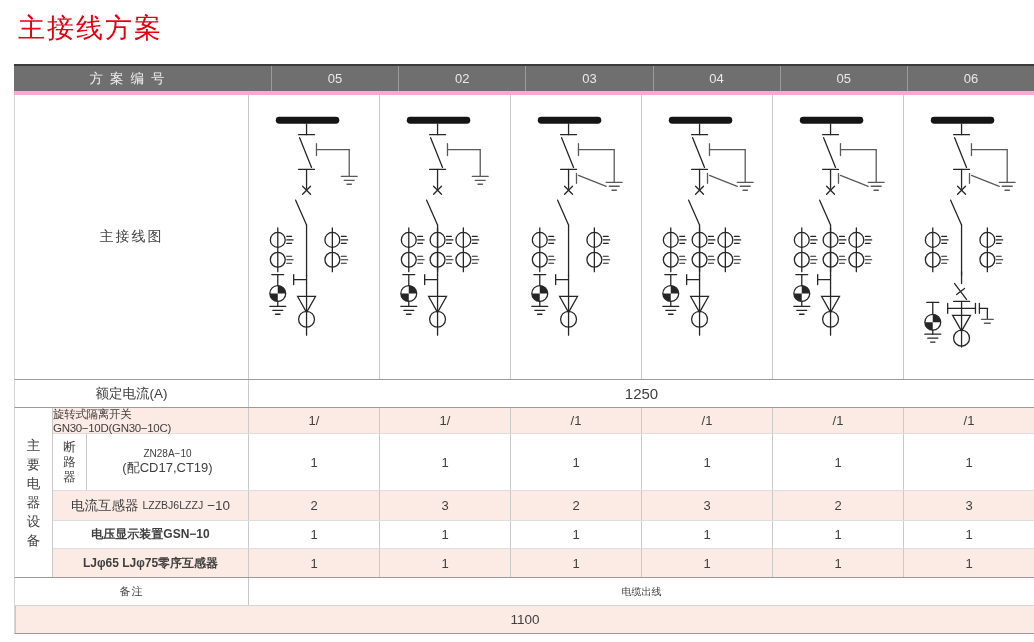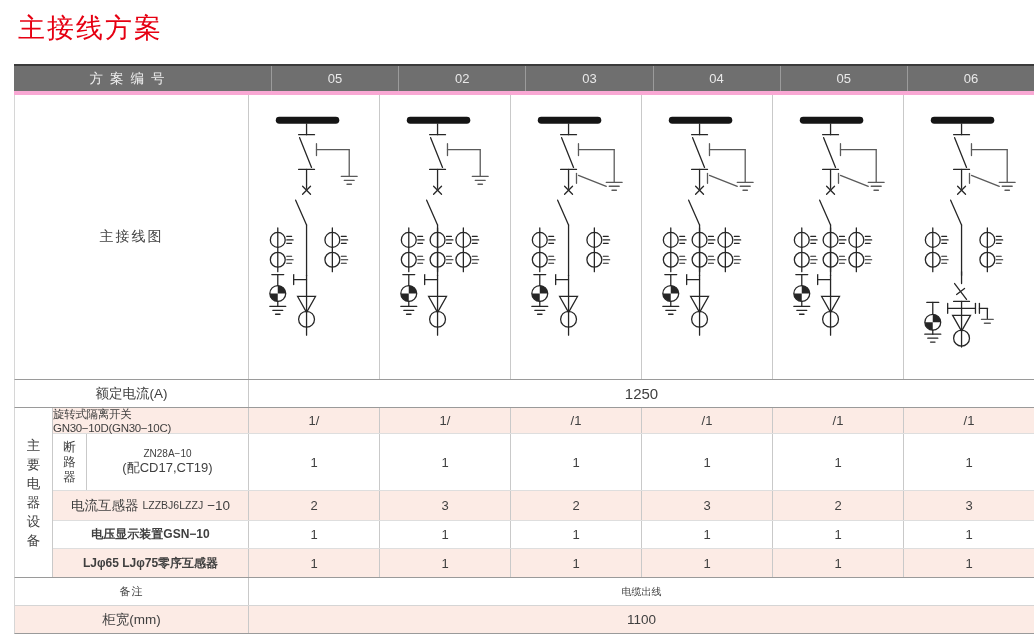--- a/index.html
+++ b/index.html
@@ -653,18 +653,17 @@
     </div>
 
     <div class="t-row remark">
       <div class="cell labelcol">备注</div>
       <div style="flex:1;display:flex;">
           <div class="span-cell" style="flex: 4 1 0px;">电缆出线</div>
         </div>
     </div>
 
     <div class="t-row cabw">
-      <div class="cell labelcol">柜宽(mm)</div>
       <div class="cell merged">1100</div>
     </div>
 
   </div>
 </div>
 
 </body></html>

